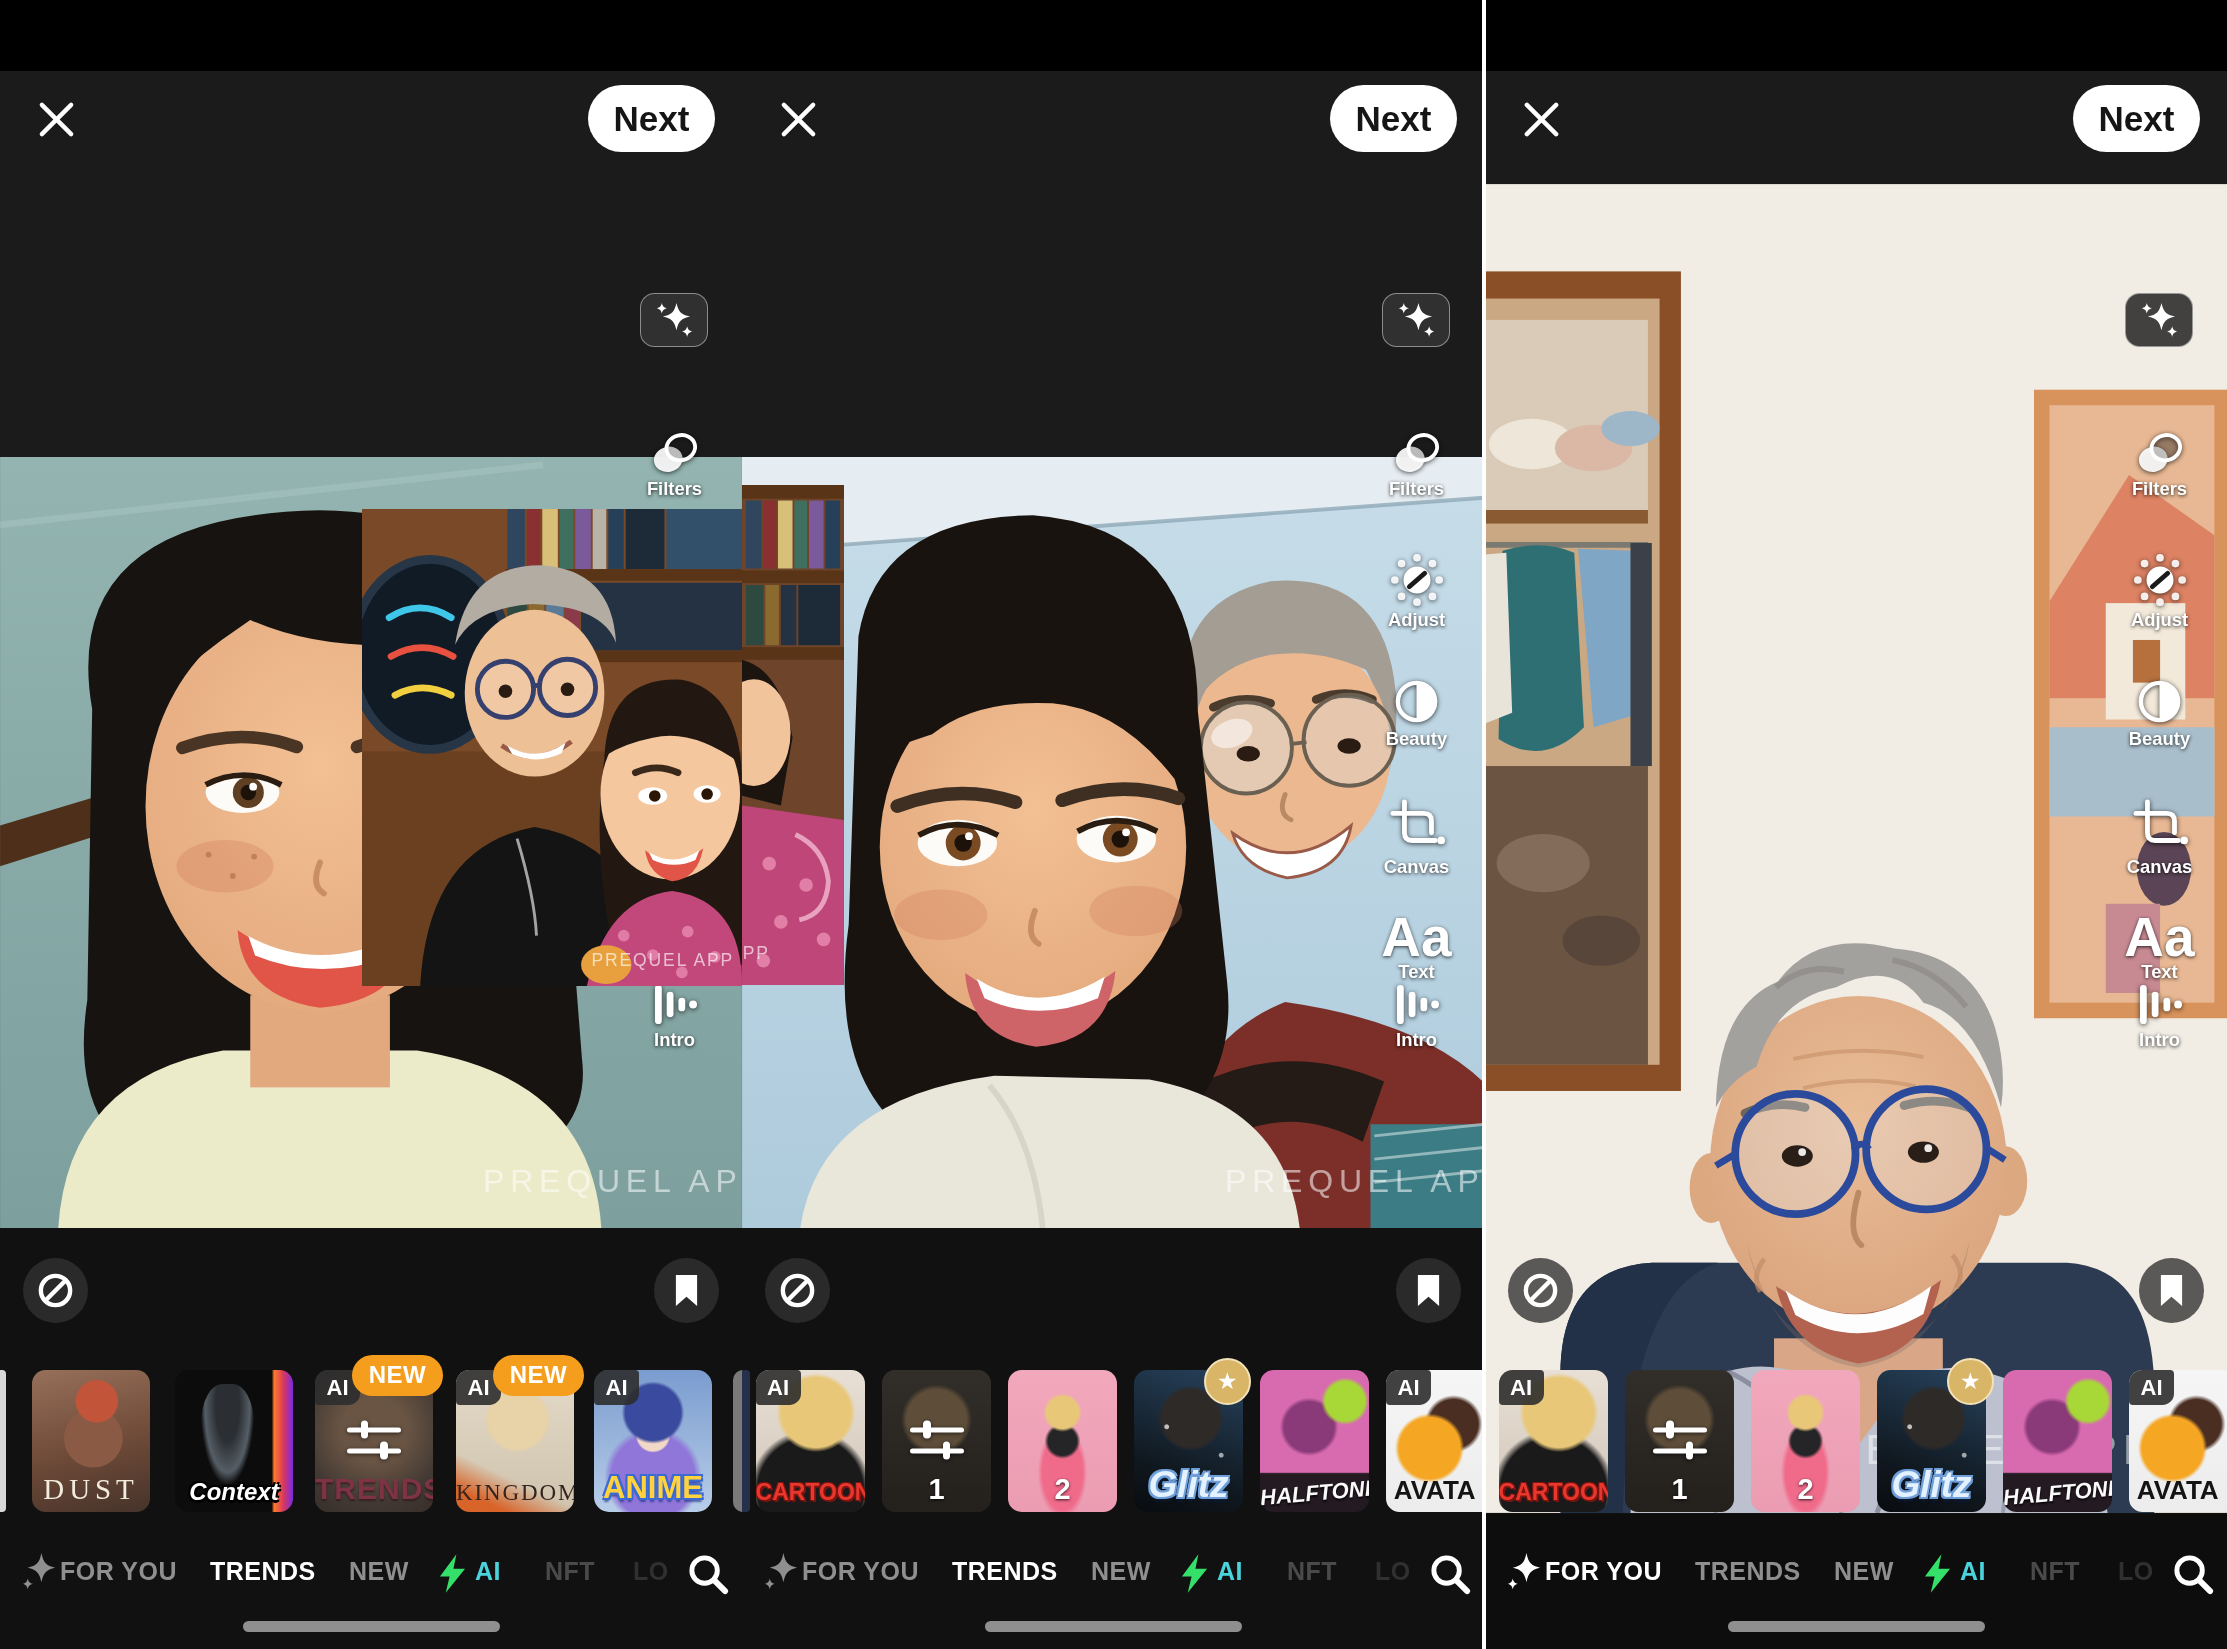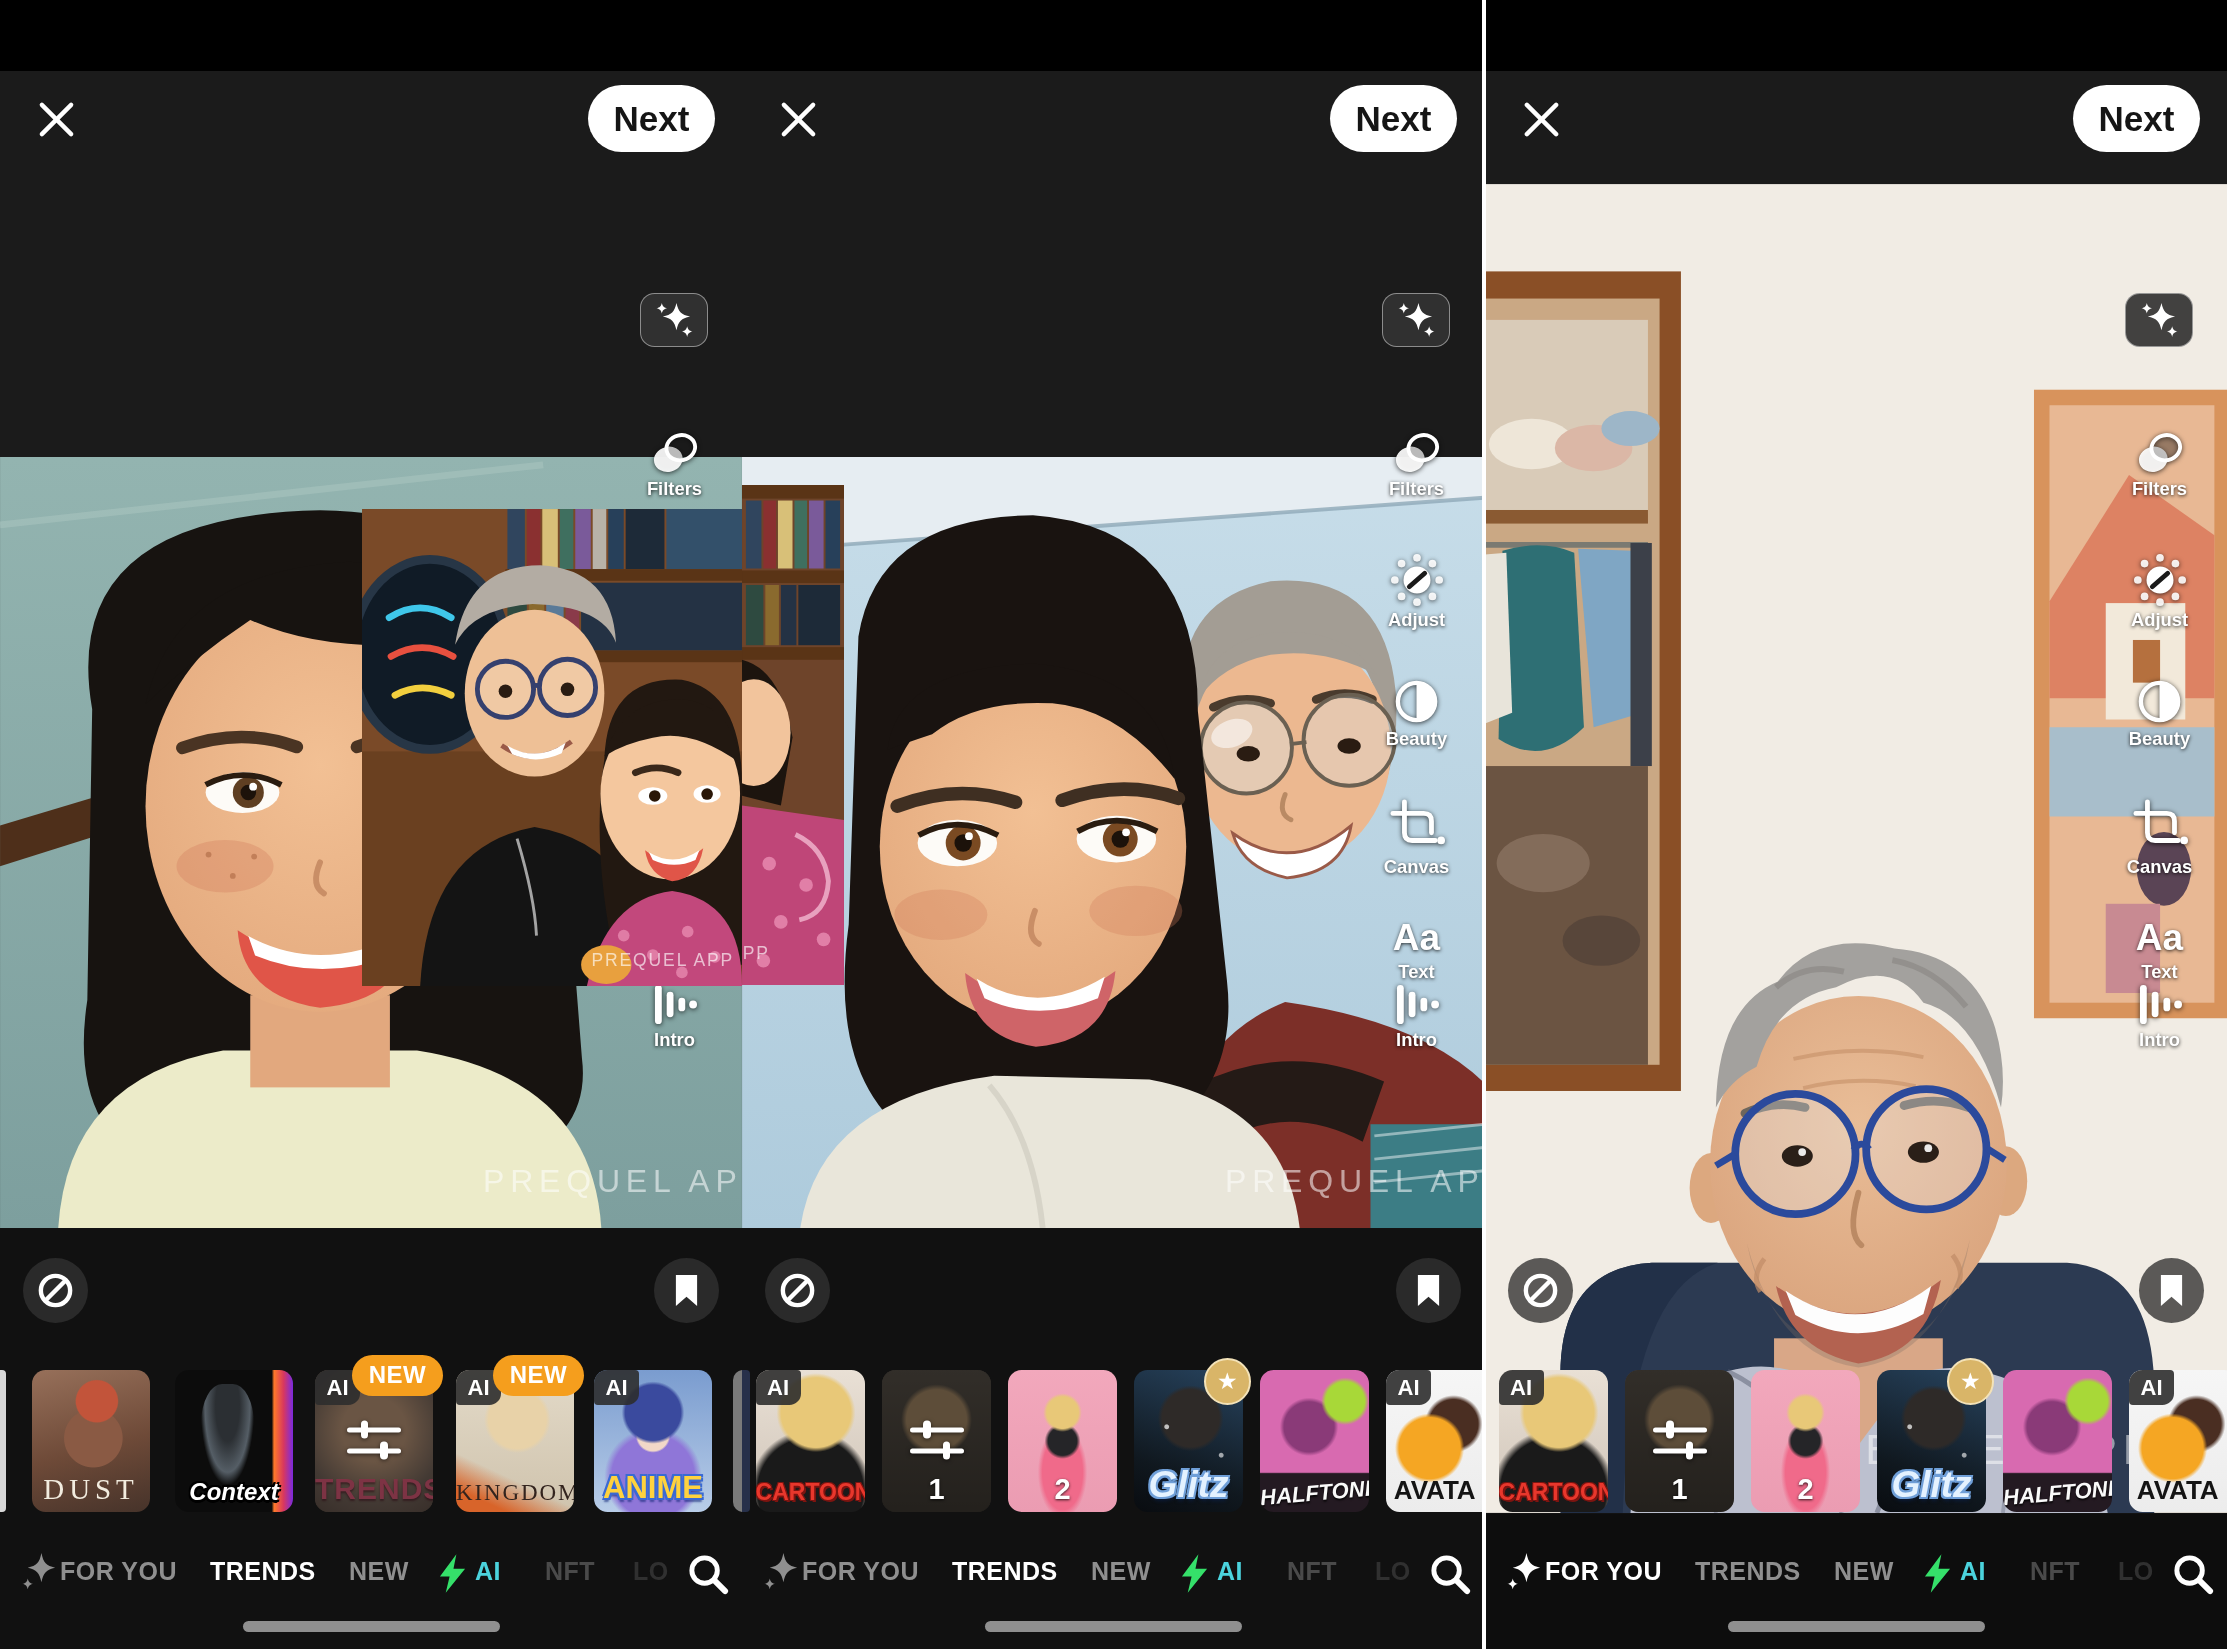--- a/index.html
+++ b/index.html
@@ -18,21 +18,21 @@
   .p12 .photo{top:457px;height:771px;}
   .p3 .photo{top:184px;height:1329px;}
   .fx{position:absolute;left:640px;top:293px;width:66px;height:52px;border:1.9px solid rgba(255,255,255,.45);
       border-radius:14.6px;background:rgba(80,80,80,.4);display:flex;align-items:center;justify-content:center;z-index:3;}
   .p3 .fx{background:rgba(35,35,35,.85);}
   .tool{position:absolute;left:621px;width:107px;text-align:center;color:#fff;z-index:3;}
   .tool .ticon{display:block;margin:0 auto;filter:drop-shadow(0 1px 2.9px rgba(0,0,0,.75));}
   .tlabel{display:block;font-size:18.4px;font-weight:700;margin-top:1.9px;text-shadow:0 1px 3.9px rgba(0,0,0,.85);}
   .tool-filters{top:431px}.tool-adjust{top:553px}.tool-beauty{top:677px}
   .tool-canvas{top:798px}.tool-text{top:916px}.tool-intro{top:982px}
-  .aatext{font-size:37px;font-weight:700;line-height:43px;display:block;text-shadow:0 1px 3.9px rgba(0,0,0,.8);}
+  .aatext{font-size:55px;font-weight:700;line-height:43px;display:block;text-shadow:0 1px 3.9px rgba(0,0,0,.8);}
   .watermark{position:absolute;font-weight:300;letter-spacing:5.8px;color:rgba(255,255,255,.55);
              white-space:nowrap;z-index:2;}
   .p12 .watermark{left:483px;top:1163px;font-size:32px;}
   .p3 .watermark{left:309px;top:1425px;font-size:43px;color:rgba(255,255,255,.5);}
   .inset{position:absolute;z-index:4;overflow:hidden;background:#6a4020;}
   .inset1{left:362px;top:509px;width:380px;height:477px;}
   .inset2{left:0;top:485px;width:102px;height:500px;}
   .inset-wm{position:absolute;right:7.8px;bottom:15.5px;font-size:17.5px;letter-spacing:1.9px;
             color:rgba(255,255,255,.65);font-weight:300;white-space:nowrap;}
   .inset2 .inset-wm{right:auto;left:-115px;bottom:21.3px;}
@@ -65,21 +65,21 @@
           linear-gradient(165deg,#97705a,#6e4a38 55%,#46332a);}
   .t-context{background:linear-gradient(90deg,#0c0c0c 82%,#ff7a2a 84%,#d8385e 92%,#7a2ae0 100%);}
   .t-context::after{content:"";position:absolute;left:22%;top:10%;width:45%;height:70%;
           background:radial-gradient(ellipse at 50% 22%,#2b2f33 0 32%,#555e66 60%,transparent 72%);border-radius:40%;}
   .t-toony{background:radial-gradient(circle at 50% 42%,#caa07e 0 32%,#7d6a5e 70%,#665349);}
   .t-kingdom{background:radial-gradient(circle at 52% 35%,#e8d2a8 0 26%,transparent 30%),
           linear-gradient(25deg,#d8642a 0 12%,transparent 30%),linear-gradient(#e3dac8,#cfc3ad);}
   .t-anime{background:radial-gradient(circle at 50% 30%,#3a4a9e 0 24%,transparent 27%),
           radial-gradient(circle at 50% 46%,#f2d8c8 0 16%,transparent 18%),
           radial-gradient(circle at 50% 75%,#8f76d8 0 34%,transparent 40%),
-          linear-gradient(#7a9ccf,#b8cde8);}
+          linear-gradient(#7a9ccf,#b8cde8);border-radius:15px;}
   .t-cartoonp{background:radial-gradient(circle at 55% 30%,#e8c878 0 30%,transparent 34%),
           radial-gradient(circle at 50% 85%,#1a1a1a 0 40%,transparent 46%),
           radial-gradient(circle at 50% 62%,#e84a7a 0 12%,transparent 15%),
           linear-gradient(#e9e0d5,#cfc4b8);}
   .t-variant1{background:radial-gradient(circle at 50% 35%,#b09068 0 28%,transparent 33%),
           linear-gradient(#5a5248,#3e3830);}
   .t-variant2{background:radial-gradient(circle at 50% 30%,#e8c878 0 14%,transparent 17%),
           radial-gradient(circle at 50% 50%,#252528 0 16%,transparent 20%),
           radial-gradient(ellipse at 50% 72%,#f06a8a 0 26%,transparent 32%),
           linear-gradient(#f2a8bc,#eb9cb2);}

